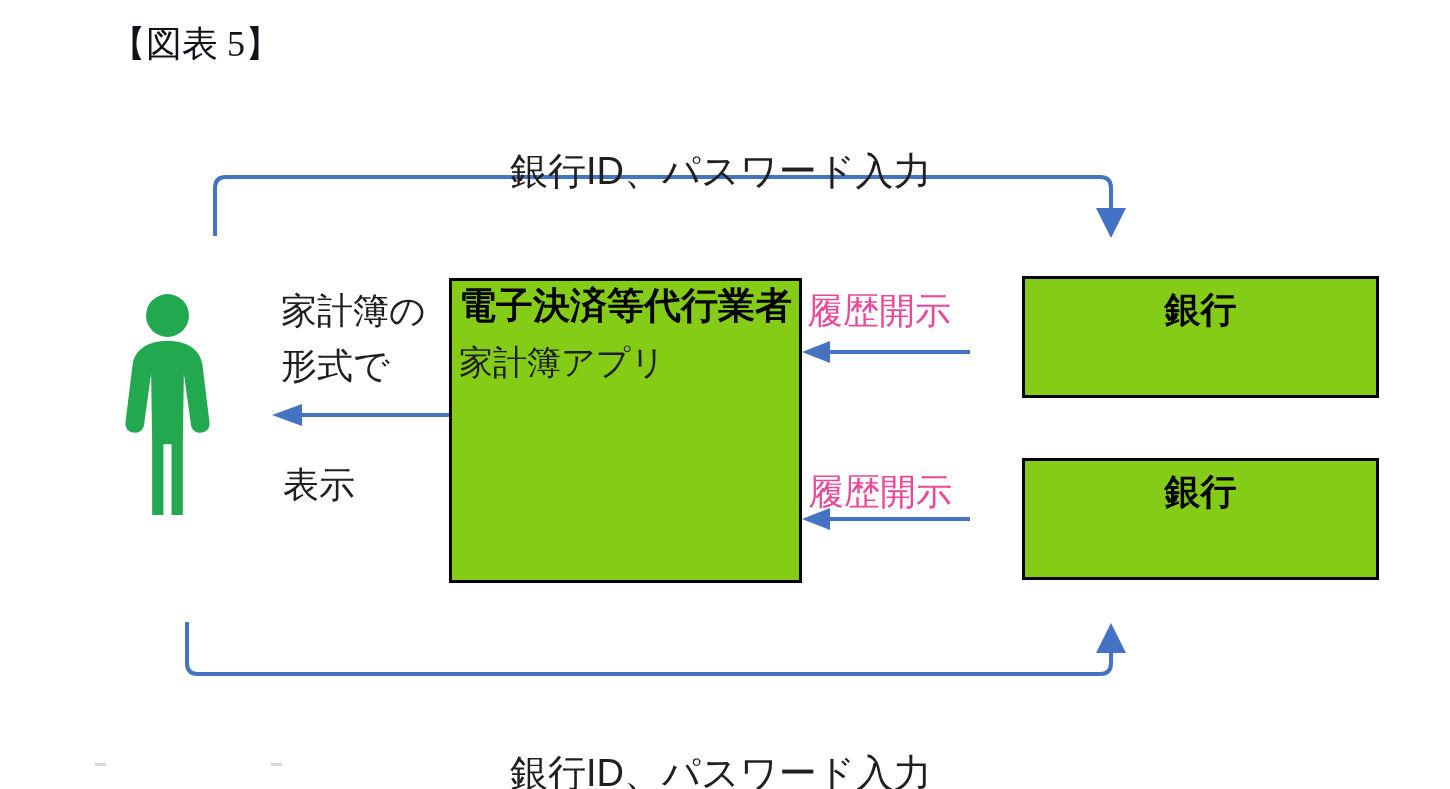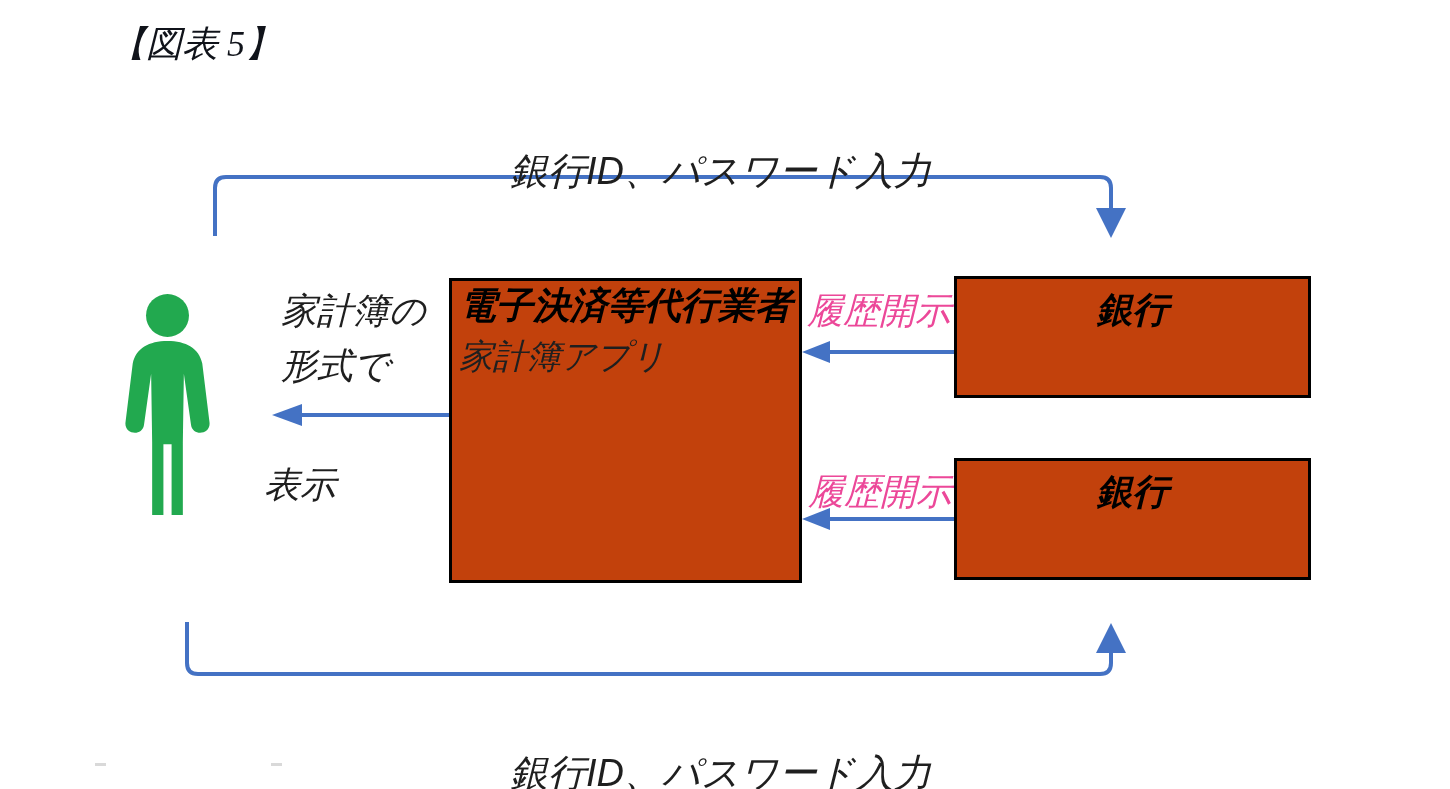--- a/index.html
+++ b/index.html
@@ -4,48 +4,47 @@
 <style>
   html, body { margin: 0; padding: 0; background: #ffffff; }
   .canvas {
     position: relative;
     width: 1450px;
     height: 789px;
     background: #ffffff;
     font-family: "Liberation Sans", "DejaVu Sans", sans-serif;
     color: #1a1a1a;
     overflow: hidden;
-    font-style: italic;
   }
   .abs { position: absolute; white-space: nowrap; }
   .fig-title {
     left: 110px; top: 20px;
     font-family: "Liberation Serif", "DejaVu Serif", serif;
     font-size: 36px; color: #10131a;
   }
   .flow-label { font-size: 38px; color: #1f1f1f; margin-top: 48px; }
   .flow-label.top    { left: 510px; top: 98px;  }
   .flow-label.bottom { left: 510px; top: 700px; }
   .side-label { font-size: 36px; color: #1f1f1f; }
   .side-label.l1 { left: 281px; top: 287px; }
   .side-label.l2 { left: 281px; top: 342px; }
-  .side-label.l3 { left: 264px; top: 461px; }
+  .side-label.l3 { left: 283px; top: 461px; }
   .history-label { font-size: 36px; color: #ec4899; }
   .history-label.h1 { left: 807px; top: 287px; }
   .history-label.h2 { left: 808px; top: 468px; }
   .box {
     position: absolute;
-    background: #c2410c;
+    background: #84cc16;
     border: 3px solid #000000;
     box-sizing: border-box;
   }
   .agency-box { left: 449px; top: 278px; width: 353px; height: 305px; padding: 3px 7px; }
   .agency-title { font-size: 37px; font-weight: bold; color: #000; line-height: 1.18; white-space: nowrap; }
-  .agency-sub   { font-size: 34px; color: #1f1f1f; margin-top: 6px; white-space: nowrap; }
-  .bank-box { left: 954px; width: 357px; height: 122px; text-align: center; padding-top: 7px; }
+  .agency-sub   { font-size: 34px; color: #1f1f1f; margin-top: 12px; white-space: nowrap; }
+  .bank-box { left: 1022px; width: 357px; height: 122px; text-align: center; padding-top: 7px; }
   .bank-box.b1 { top: 276px; }
   .bank-box.b2 { top: 458px; }
   .bank-name { font-size: 36px; font-weight: bold; color: #000; }
   .arrow-layer { position: absolute; left: 0; top: 0; width: 1450px; height: 789px; }
   .person-wrap { position: absolute; left: 115px; top: 293px; width: 105px; height: 225px; }
   .artifact { position: absolute; height: 3px; background: #d9d9d9; }
   .artifact.a1 { left: 95px;  top: 763px; width: 11px; }
   .artifact.a2 { left: 271px; top: 763px; width: 11px; }
 </style>
 </head>

